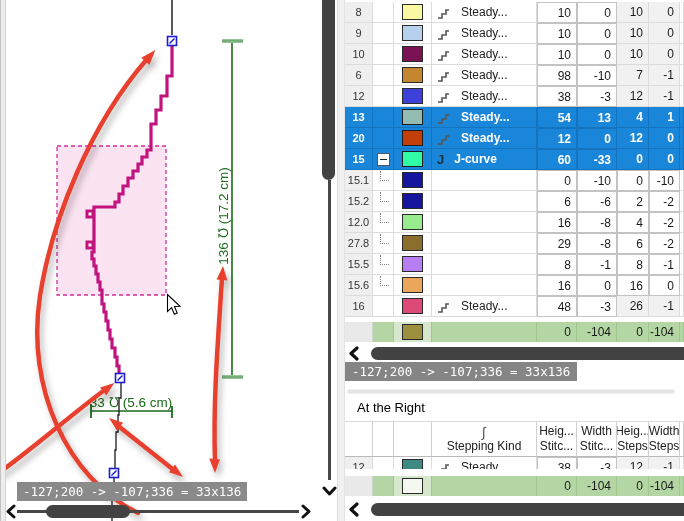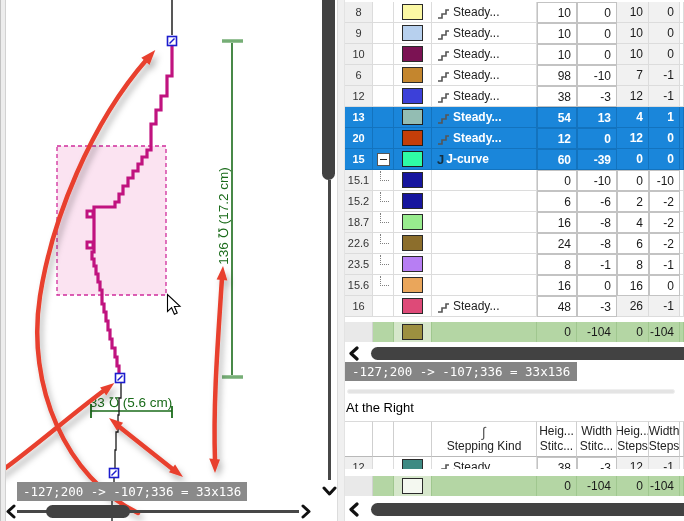--- a/index.html
+++ b/index.html
@@ -24,21 +24,21 @@
               border-left:1px solid #dcdcdc;border-right:1px solid #e3e3e3;box-sizing:border-box;}
   .tblwrap{position:absolute;left:8px;width:339px;}
   .grid-row{display:grid;grid-template-columns:28px 21px 38px 105px 40px 40px 32px 31px 1fr;
             height:21px;box-sizing:border-box;}
   .cell{box-sizing:border-box;border-right:1px solid #dcdcdc;border-bottom:1px solid #dcdcdc;
         overflow:hidden;display:flex;align-items:center;background:#fff;}
   .cell.num{background:#efefef;justify-content:center;font-size:11px;color:#333;}
   .cell.val{justify-content:flex-end;padding-right:5px;}
   .cell.boxed{background:#fff;border:1px solid #c3c3c3;}
   .cell.flat{background:#f1f1f1;}
-  .cell.kind{padding-left:5px;gap:2px;color:#222;align-items:center;}
+  .cell.kind{padding-left:5px;gap:10px;color:#222;align-items:center;}
   .swatch{width:21px;height:16px;border:1px solid #2a2a2a;margin:0 auto;box-sizing:border-box;}
   .minusbox{width:13px;height:13px;border:1px solid #555;background:#fff;margin:0 auto;
             display:flex;align-items:center;justify-content:center;box-sizing:border-box;}
   .minusbox i{display:block;width:7px;height:1px;background:#222;}
   .tree{width:9px;height:10px;border-left:1px dotted #808080;border-bottom:1px dotted #808080;
         margin:0 auto 9px 7px;box-sizing:border-box;}
   .jchar{font-weight:bold;color:#333;font-size:13px;}
   .klabel{white-space:nowrap;}
   .grid-row.sel .cell{background:#1a86da;border-color:#1373be;color:#fff;font-weight:bold;}
   .grid-row.sel .cell .jchar{color:#16303f;}
@@ -57,21 +57,21 @@
   #cliprow{overflow:hidden;height:12px;}
   
   .psb{position:absolute;left:8px;width:339px;height:16px;}
   .psb .pthumb{position:absolute;left:26px;top:1px;right:-8px;height:13px;background:#424242;
                border-radius:7px 0 0 7px;}
   
   #status{position:absolute;left:8px;top:362px;display:inline-block;background:#858585;color:#fff;
           font-family:"DejaVu Sans Mono",monospace;font-size:12.5px;line-height:15px;padding:2px 7px;}
   #divider{position:absolute;left:10px;top:389px;width:328px;height:5px;background:#e4e4e4;
            border-radius:3px;border:1px solid #efefef;box-sizing:border-box;}
-  #sectitle{position:absolute;left:9px;top:400px;font-size:13px;color:#000;}
+  #sectitle{position:absolute;left:20px;top:400px;font-size:13px;color:#000;}
 </style>
 </head>
 <body>
 
 <div id="app">
 
   <div id="canvas">
     <svg width="337" height="521" viewBox="0 0 337 521">
       <defs>
         <filter id="redshadow" x="-40%" y="-40%" width="180%" height="180%">
@@ -307,21 +307,21 @@
             </div>
           </div>
           <div class="cell">
             <div class="swatch" style="background:#2ffca5"></div>
           </div>
           <div class="cell kind">
             <span class="jchar">J</span>
             <span class="klabel">J-curve</span>
           </div>
           <div class="cell val boxed">60</div>
-          <div class="cell val boxed">-39</div>
+          <div class="cell val boxed">-33</div>
           <div class="cell val flat">0</div>
           <div class="cell val flat">0</div>
           <div class="cell"></div>
         </div>
         <div class="grid-row">
           <div class="cell num">15.1</div>
           <div class="cell">
             <div class="tree"></div>
           </div>
           <div class="cell">
@@ -343,51 +343,51 @@
             <div class="swatch" style="background:#16159e"></div>
           </div>
           <div class="cell kind"></div>
           <div class="cell val boxed">6</div>
           <div class="cell val boxed">-6</div>
           <div class="cell val boxed">2</div>
           <div class="cell val boxed">-2</div>
           <div class="cell"></div>
         </div>
         <div class="grid-row">
-          <div class="cell num">18.7</div>
+          <div class="cell num">12.0</div>
           <div class="cell">
             <div class="tree"></div>
           </div>
           <div class="cell">
             <div class="swatch" style="background:#98ec8e"></div>
           </div>
           <div class="cell kind"></div>
           <div class="cell val boxed">16</div>
           <div class="cell val boxed">-8</div>
           <div class="cell val boxed">4</div>
           <div class="cell val boxed">-2</div>
           <div class="cell"></div>
         </div>
         <div class="grid-row">
-          <div class="cell num">22.6</div>
+          <div class="cell num">27.8</div>
           <div class="cell">
             <div class="tree"></div>
           </div>
           <div class="cell">
             <div class="swatch" style="background:#8c6e2c"></div>
           </div>
           <div class="cell kind"></div>
-          <div class="cell val boxed">24</div>
+          <div class="cell val boxed">29</div>
           <div class="cell val boxed">-8</div>
           <div class="cell val boxed">6</div>
           <div class="cell val boxed">-2</div>
           <div class="cell"></div>
         </div>
         <div class="grid-row">
-          <div class="cell num">23.5</div>
+          <div class="cell num">15.5</div>
           <div class="cell">
             <div class="tree"></div>
           </div>
           <div class="cell">
             <div class="swatch" style="background:#b77ef3"></div>
           </div>
           <div class="cell kind"></div>
           <div class="cell val boxed">8</div>
           <div class="cell val boxed">-1</div>
           <div class="cell val boxed">8</div>

